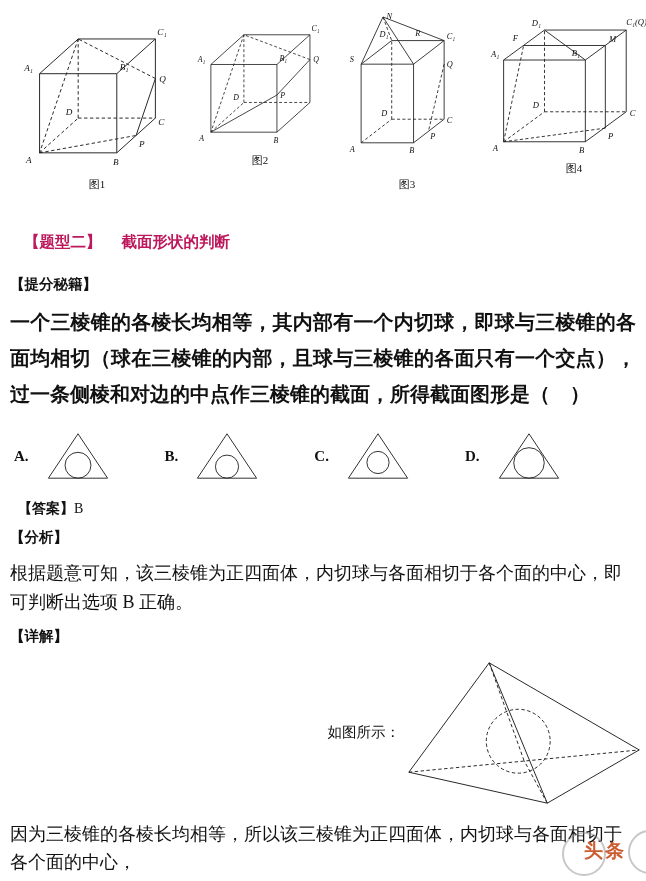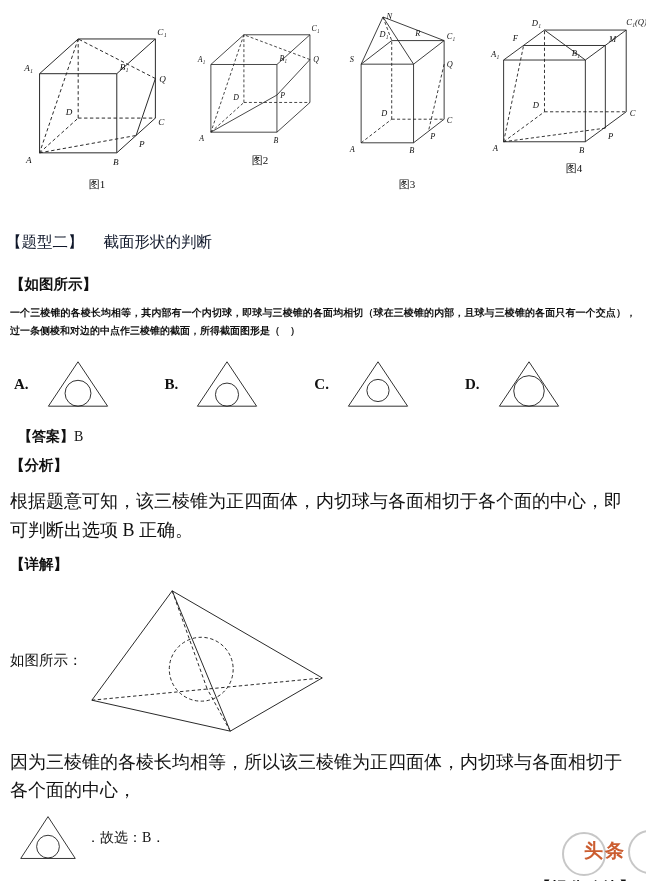--- a/index.html
+++ b/index.html
@@ -10,34 +10,34 @@
   
   .figrow{display:flex;align-items:flex-start;padding:10px 0 0 22px;gap:24px;}
   .fig{text-align:center;}
   .fig svg{display:block;margin:0 auto;}
   .caption{font-size:11px;margin-top:1px;}
   .e{stroke:#222;stroke-width:1;fill:none;}
   .d{stroke:#222;stroke-width:1;fill:none;stroke-dasharray:3.5 2.6;}
   .lbl{font-size:9.5px;font-style:italic;fill:#111;
        font-family:"Liberation Serif","DejaVu Sans",serif;}
   
-  .h-red{color:#0f172a;font-weight:normal;font-size:15.5px;margin:40px 10px 0 6px;}
+  .h-red{color:#be185d;font-weight:bold;font-size:15.5px;margin:40px 10px 0 24px;}
   .h-red .sp{margin-left:16px;}
   .bold-h{font-weight:bold;font-size:14.5px;margin:22px 10px 0 10px;}
-  .ptext{font-weight:bold;font-size:10px;line-height:1.8;margin:10px 10px 0 10px;text-align:justify;}
+  .ptext{font-weight:bold;font-size:20px;line-height:1.8;margin:10px 10px 0 10px;text-align:justify;}
   .normal{font-size:18px;line-height:1.6;margin:12px 10px 0 10px;}
   .ansline{font-size:14px;margin:16px 10px 0 18px;}
   .ansline .al{font-weight:bold;}
   
   .options{display:flex;align-items:center;margin:16px 0 0 14px;}
   .opt{display:flex;align-items:center;}
   .opt + .opt{margin-left:50px;}
   .olabel{font-weight:bold;font-size:15px;margin-right:12px;}
   
-  .detailfig{display:flex;align-items:center;margin:12px 0 0 10px;}
+  .detailfig{display:flex;align-items:center;margin:12px 0 0 0;justify-content:flex-end;}
   .detailfig .cap{font-size:14.5px;margin-right:4px;white-space:nowrap;}
   .inline-row{display:flex;align-items:center;font-size:14px;margin:8px 10px 0 10px;}
   .inline-row svg{margin:0 6px;}
   .tips{font-weight:bold;font-size:17px;margin:14px 10px 0 10px;text-align:right;}
   
   .watermark{position:absolute;right:14px;bottom:8px;height:44px;display:flex;align-items:center;color:#c2410c;font-family:Liberation Mono, monospace;}
   .wm-brand{font-weight:bold;font-size:19px;letter-spacing:2px;margin-right:6px;opacity:.85;}
   .wm-handle{font-size:20px;font-style:italic;opacity:.8;}
   .wm-circle{position:absolute;width:40px;height:40px;border:2px solid rgba(130,130,130,.45);border-radius:50%;}
   .wm-c1{left:44px;top:1px;}
@@ -184,21 +184,21 @@
     </svg>
     <div class="caption">图4</div>
   </div>
 </div>
 
 <div class="h-red">
   <span>【题型二】</span>
   <span class="sp">截面形状的判断</span>
 </div>
 
-<div class="bold-h">【如图所示】</div>
+<div class="bold-h">【提分秘籍】</div>
 <div class="ptext">一个三棱锥的各棱长均相等，其内部有一个内切球，即球与三棱锥的各面均相切（球在三棱锥的内部，且球与三棱锥的各面只有一个交点），过一条侧棱和对边的中点作三棱锥的截面，所得截面图形是（　）</div>
 
 <div class="options">
   <div class="opt">
     <span class="olabel">A.</span>
     <svg width="74" height="56" viewBox="0 0 80 60">
       <polygon class="e" points="40,6 8,54 72,54"></polygon>
         <circle class="e" cx="40" cy="40" r="14"></circle>
     </svg>
   </div>

